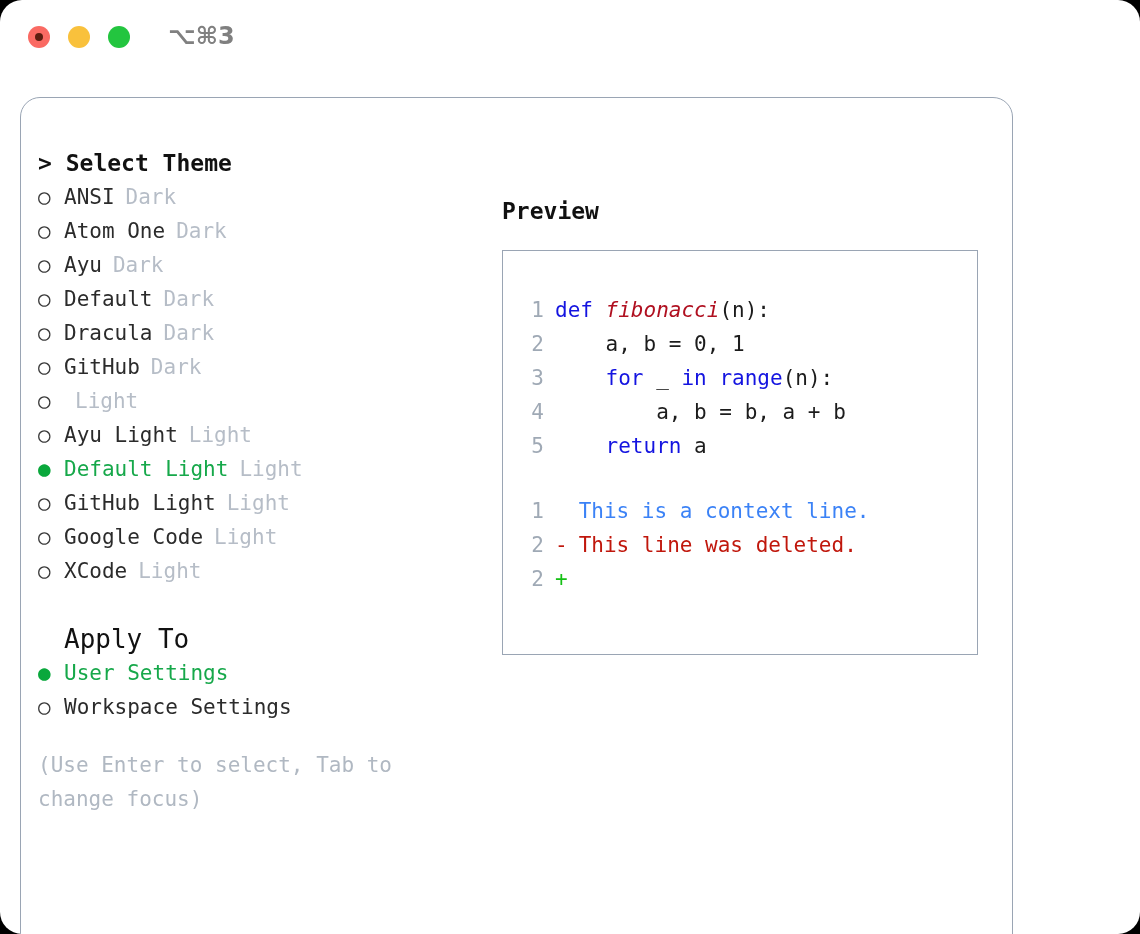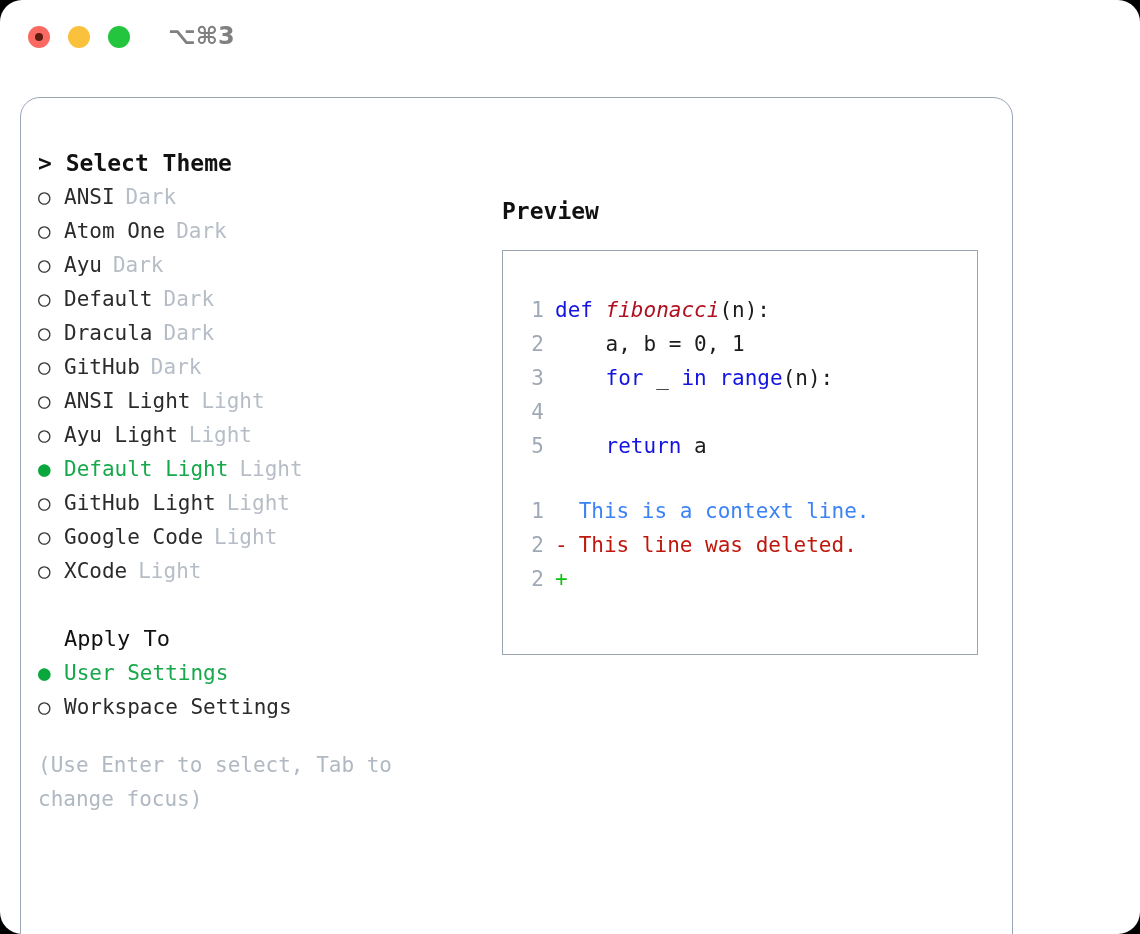--- a/index.html
+++ b/index.html
@@ -111,21 +111,21 @@
   .marker.sel { color: #0aa83c; }
   .marker.blank { color: transparent; }
   .row-name { color: #2b2b2b; }
   .row.selected .row-name { color: #16a84a; }
   .row-cat {
     color: #b6bdc7;
     margin-left: 11px;
   }
   .section-head {
     color: #111111;
-    font-size: 22px;
+    font-size: 26px;
   }
   .spacer-row { height: 34px; }
   .hint {
     margin-top: 24px;
     font-size: 21px;
     line-height: 34px;
     color: #b0b8c2;
     width: 408px;
     white-space: normal;
   }
@@ -204,21 +204,21 @@
 
       <div class="list-head">&gt; Select Theme</div>
 
       <div id="theme-list">
           <div class="row"><span class="marker">○</span><span class="row-name">ANSI</span><span class="row-cat">Dark</span></div>
           <div class="row"><span class="marker">○</span><span class="row-name">Atom One</span><span class="row-cat">Dark</span></div>
           <div class="row"><span class="marker">○</span><span class="row-name">Ayu</span><span class="row-cat">Dark</span></div>
           <div class="row"><span class="marker">○</span><span class="row-name">Default</span><span class="row-cat">Dark</span></div>
           <div class="row"><span class="marker">○</span><span class="row-name">Dracula</span><span class="row-cat">Dark</span></div>
           <div class="row"><span class="marker">○</span><span class="row-name">GitHub</span><span class="row-cat">Dark</span></div>
-          <div class="row"><span class="marker">○</span><span class="row-name">ANSI Light</span><span class="row-cat">Light</span></div>
+          <div class="row"><span class="marker">○</span><span class="row-cat">Light</span></div>
           <div class="row"><span class="marker">○</span><span class="row-name">Ayu Light</span><span class="row-cat">Light</span></div>
           <div class="row selected"><span class="marker sel">●</span><span class="row-name">Default Light</span><span class="row-cat">Light</span></div>
           <div class="row"><span class="marker">○</span><span class="row-name">GitHub Light</span><span class="row-cat">Light</span></div>
           <div class="row"><span class="marker">○</span><span class="row-name">Google Code</span><span class="row-cat">Light</span></div>
           <div class="row"><span class="marker">○</span><span class="row-name">XCode</span><span class="row-cat">Light</span></div>
         </div>
 
       <div class="spacer-row"></div>
 
       <div class="row">
@@ -235,21 +235,21 @@
     </div>
 
     <div class="right-col">
       <div class="preview-head">Preview</div>
       <div class="code-box">
         <div class="code-inner">
           <div id="code-sample">
               <div class="code-line"><span class="lineno">1</span><span class="tok-kw">def </span><span class="tok-fn">fibonacci</span><span class="tok-txt">(n):</span></div>
               <div class="code-line"><span class="lineno">2</span><span class="tok-txt">    a, b = 0, 1</span></div>
               <div class="code-line"><span class="lineno">3</span><span class="tok-txt">    </span><span class="tok-kw">for</span><span class="tok-txt"> _ </span><span class="tok-kw">in</span><span class="tok-txt"> </span><span class="tok-kw">range</span><span class="tok-txt">(n):</span></div>
-              <div class="code-line"><span class="lineno">4</span></div>
+              <div class="code-line"><span class="lineno">4</span><span class="tok-txt">        a, b = b, a + b</span></div>
               <div class="code-line"><span class="lineno">5</span><span class="tok-txt">    </span><span class="tok-kw">return</span><span class="tok-txt"> a</span></div>
             </div>
           <div class="code-gap"></div>
           <div id="diff-sample">
               <div class="code-line"><span class="lineno">1</span><span class="diff-mark diff-ctx"> </span><span class="diff-ctx"> This is a context line.</span></div>
               <div class="code-line"><span class="lineno">2</span><span class="diff-mark diff-del">-</span><span class="diff-del"> This line was deleted.</span></div>
               <div class="code-line"><span class="lineno">2</span><span class="diff-mark diff-add">+</span></div>
             </div>
         </div>
       </div>

